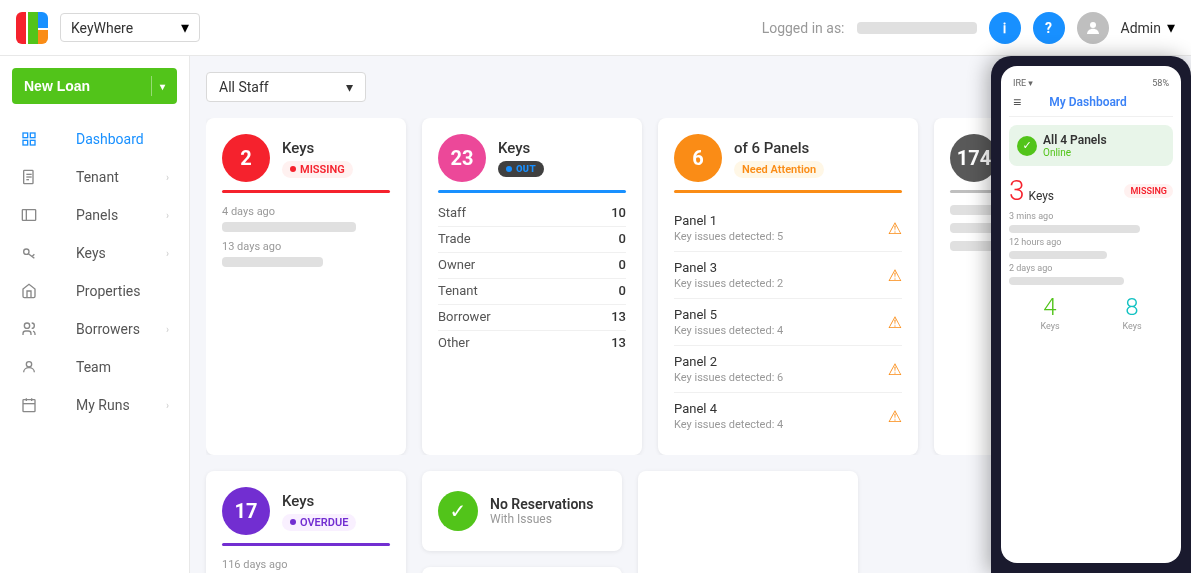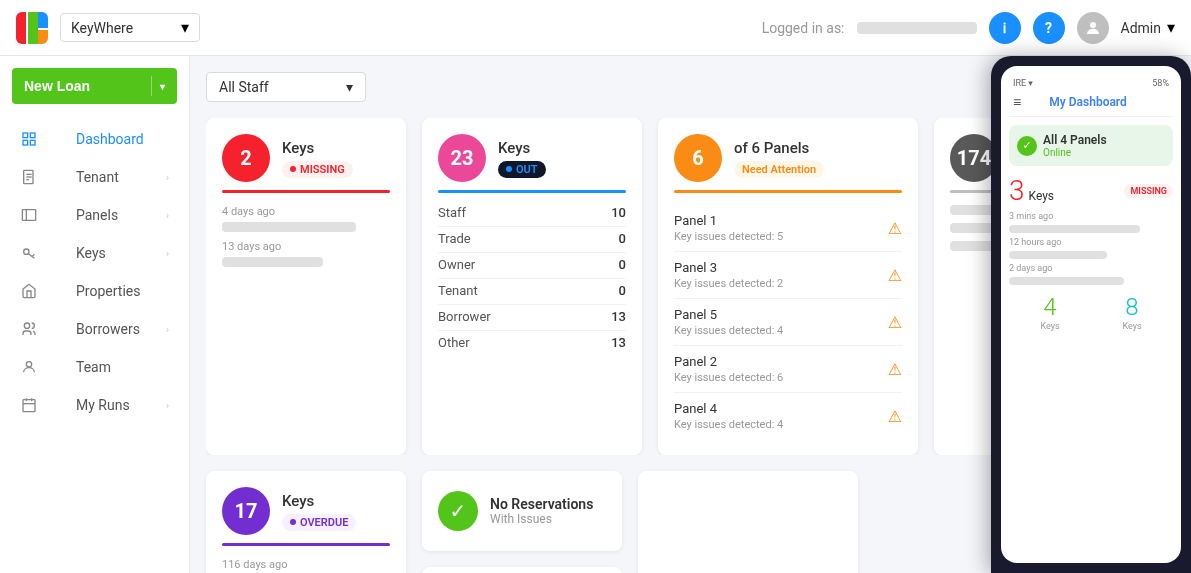--- a/index.html
+++ b/index.html
@@ -237,21 +237,21 @@
       display: inline-flex;
       align-items: center;
       gap: 4px;
       padding: 2px 8px;
       border-radius: 10px;
       font-size: 11px;
       font-weight: 600;
       margin-top: 4px;
     }
     .stat-sub-badge.missing { background: #fff1f0; color: #f5222d; }
-    .stat-sub-badge.out { background: #0f172a; color: #1890ff; }
+    .stat-sub-badge.out { background: #404040; color: #1890ff; font-family: Liberation Mono, monospace; }
     .stat-sub-badge.need-attention { background: #fff7e6; color: #fa8c16; align-items: center; }
     .stat-sub-badge.no-keys { background: #f5f5f5; color: #595959; }
     .stat-sub-badge.overdue { background: #f9f0ff; color: #722ed1; }
     .stat-sub-badge .dot {
       width: 6px;
       height: 6px;
       border-radius: 50%;
       background: currentColor;
     }
 

